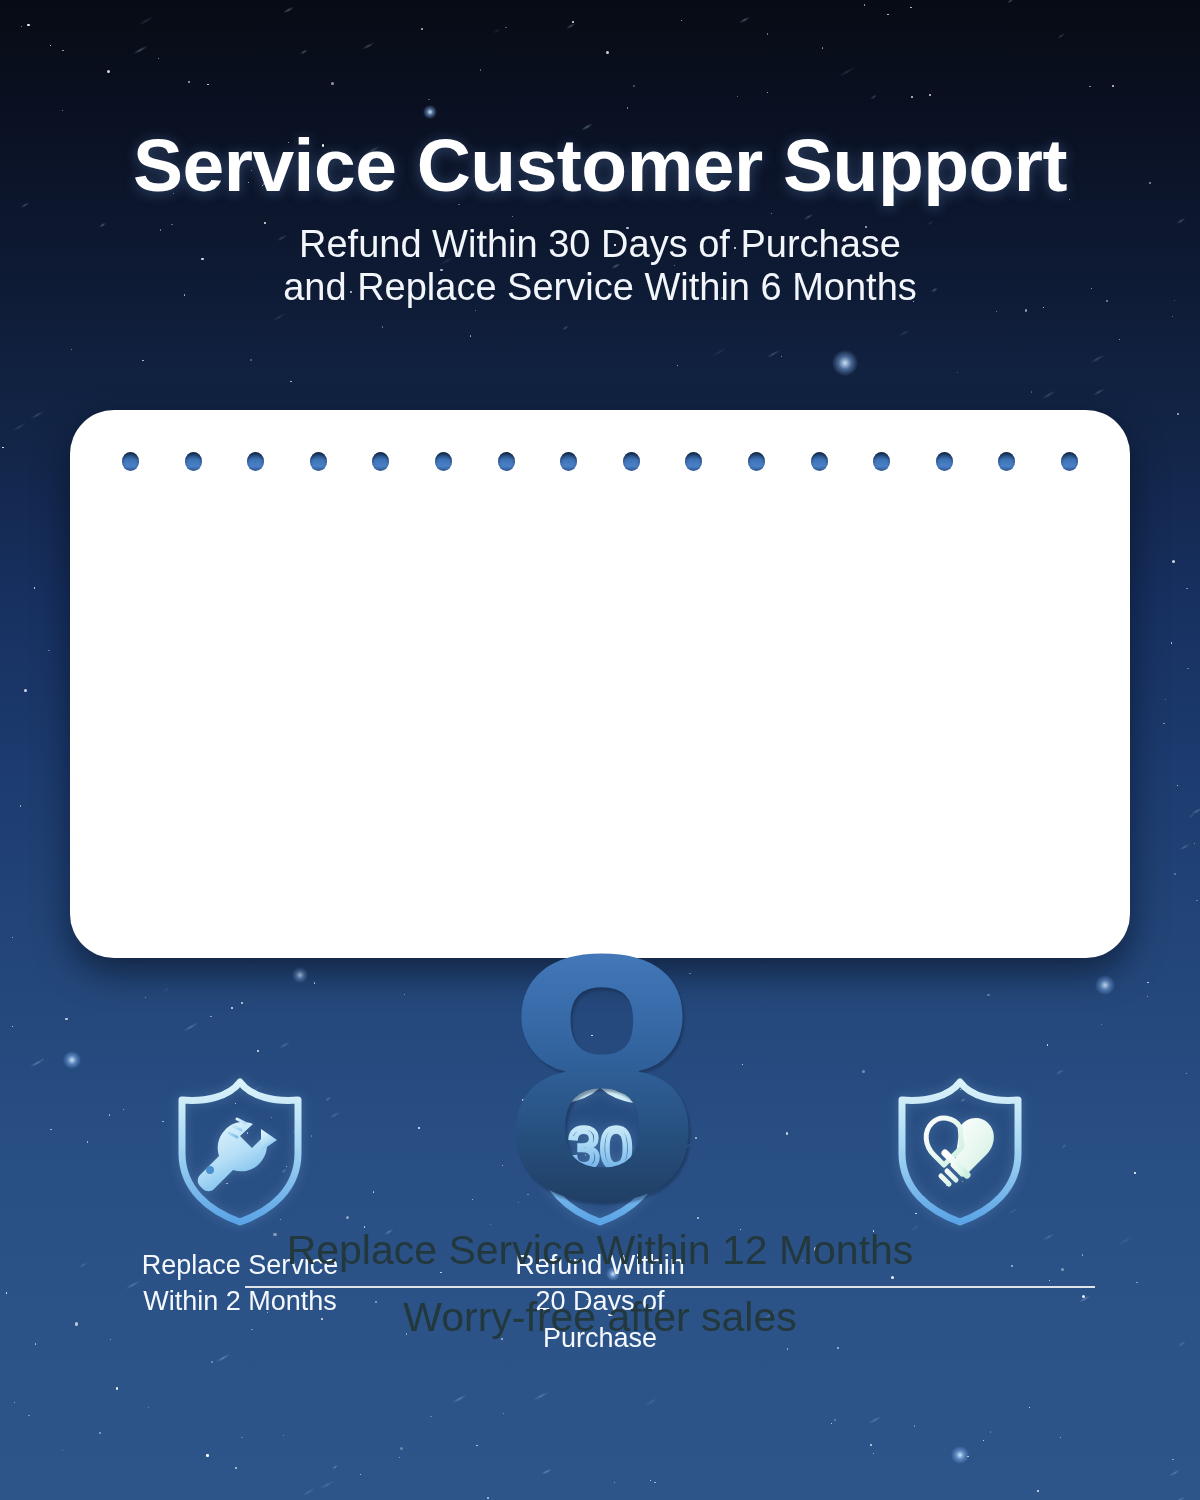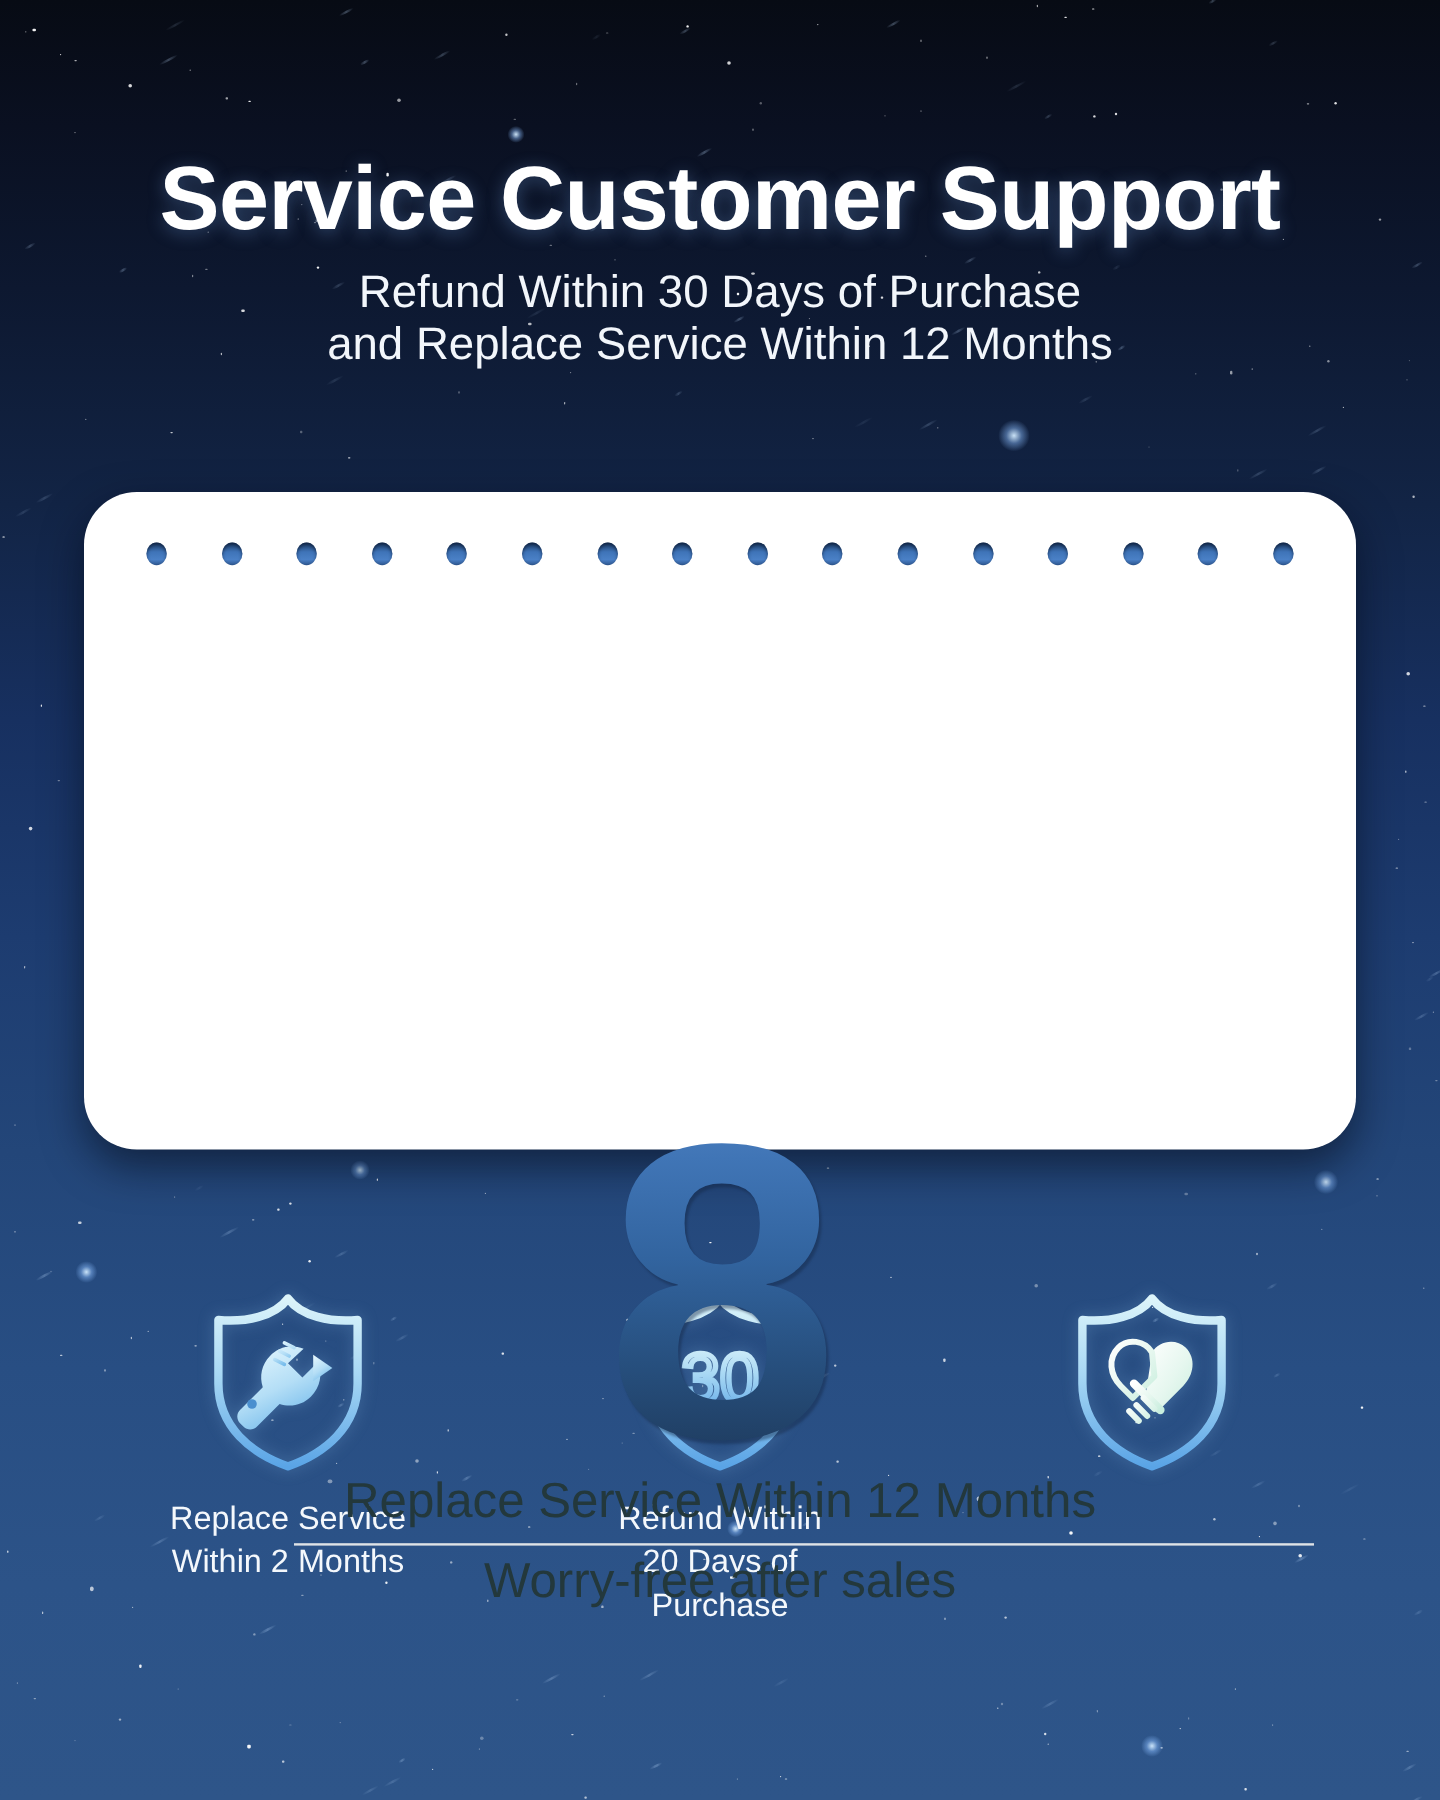--- a/index.html
+++ b/index.html
@@ -476,21 +476,21 @@
       <div class="glow" style="left: 63px; top: 1051px; width: 18px; height: 18px;"></div>
       <div class="glow" style="left: 606px; top: 1267px; width: 14px; height: 14px;"></div>
       <div class="glow" style="left: 292px; top: 967px; width: 16px; height: 16px;"></div>
       <div class="glow" style="left: 951px; top: 1446px; width: 18px; height: 18px;"></div>
     </div>
 
   <div id="header">
     <div id="title">Service Customer Support</div>
     <div id="subtitle">
       <div class="sub-line">Refund Within 30 Days of Purchase</div>
-      <div class="sub-line">and Replace Service Within 12 Months</div>
+      <div class="sub-line">and Replace Service Within 6 Months</div>
     </div>
   </div>
 
   <div id="card">
     <div id="holes">
         <div class="hole"></div>
         <div class="hole"></div>
         <div class="hole"></div>
         <div class="hole"></div>
         <div class="hole"></div>

